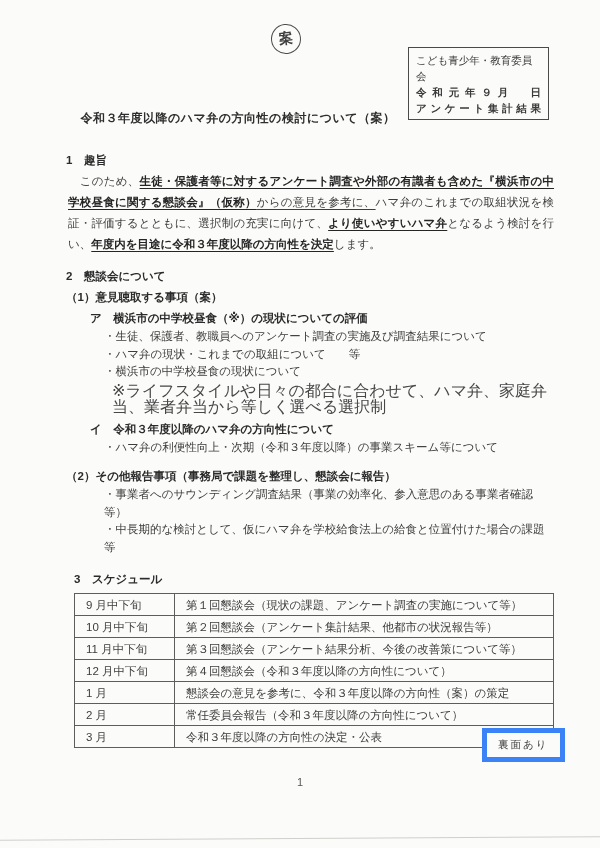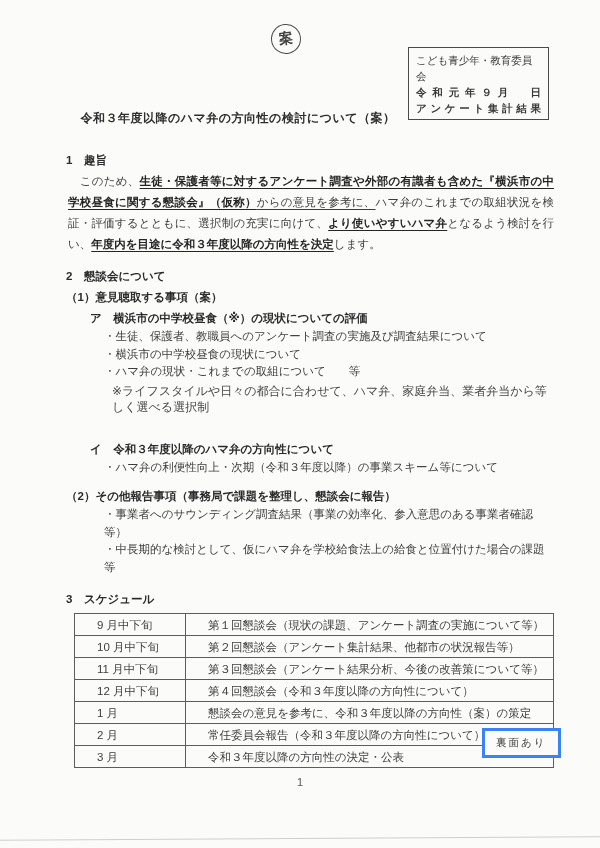--- a/index.html
+++ b/index.html
@@ -49,43 +49,43 @@
   }
   .h-num{font-weight:bold;color:#2b2b2b;line-height:20px;margin:0;}
   .para{margin:1px 0 0 2px;text-align:justify;}
   .bu{font-weight:bold;color:#252525;text-decoration:underline;text-underline-offset:3px;}
   .u{text-decoration:underline;text-underline-offset:3px;}
   .sec2{margin-top:11px;}
   .sub-h{font-weight:bold;color:#2b2b2b;line-height:20px;margin-top:1px;}
   .item-h{font-weight:bold;color:#2b2b2b;line-height:20px;margin:1px 0 0 24px;}
   .bullets{margin:0 0 0 38px;line-height:17.5px;}
   .bullets div{white-space:pre-wrap;}
-  .note{margin:2px 0 0 46px;font-size:12px;line-height:16px;color:#474747;}
-  .gap8{margin-top:24px;}
+  .note{margin:2px 0 0 46px;font-size:16px;line-height:16px;color:#474747;}
+  .gap8{margin-top:4px;}
   .gap10{margin-top:10px;}
-  .sec3{margin-top:13px;}
+  .sec3{margin-top:13px;margin-left:8px;}
   
   table.sched{
     border-collapse:collapse;
     margin:4px 0 0 8px;
     width:480px;
     font-size:11.5px;color:#3d3d3d;
   }
   table.sched td{
     border:1px solid #5d5d5d;
-    padding:2px 6px 2px 22px;
+    padding:2px 6px 2px 11px;
     height:17px;line-height:16px;
     vertical-align:middle;
     white-space:nowrap;
   }
   table.sched td.time{width:82px;}
   
   .back-note{
     position:absolute;left:482px;top:728px;
-    border:3px solid #3b82f6;
+    border:5px solid #3b82f6;
     padding:5px 11px;
     font-size:10.5px;letter-spacing:2px;color:#3f3f3f;
     background:#fbfbf9;
   }
   .page-num{
     position:absolute;left:0;top:776px;width:600px;
     text-align:center;font-size:11px;color:#555;
   }
   .scan-edge{
     position:absolute;left:-8px;top:838px;width:616px;height:0;
@@ -115,22 +115,22 @@
     <div class="h-num">1　趣旨</div>
     <div class="para"><span>　このため、</span><span class="bu">生徒・保護者等に対するアンケート調査や外部の有識者も含めた『横浜市の中学校昼食に関する懇談会』（仮称）</span><span class="u">からの意見を参考に、</span><span>ハマ弁のこれまでの取組状況を検証・評価するとともに、選択制の充実に向けて、</span><span class="bu">より使いやすいハマ弁</span><span>となるよう検討を行い、</span><span class="bu">年度内を目途に令和３年度以降の方向性を決定</span><span>します。</span></div>
 
     <div class="h-num sec2">2　懇談会について</div>
 
     <div class="sub-h">（1）意見聴取する事項（案）</div>
 
     <div class="item-h">ア　横浜市の中学校昼食（※）の現状についての評価</div>
     <div class="bullets">
       <div>・生徒、保護者、教職員へのアンケート調査の実施及び調査結果について</div>
+      <div>・ハマ弁の現状・これまでの取組について　　等</div>
       <div>・横浜市の中学校昼食の現状について</div>
-      <div>・ハマ弁の現状・これまでの取組について　　等</div>
     </div>
     <div class="note">※ライフスタイルや日々の都合に合わせて、ハマ弁、家庭弁当、業者弁当から等しく選べる選択制</div>
 
     <div class="item-h gap8">イ　令和３年度以降のハマ弁の方向性について</div>
     <div class="bullets">
       <div>・ハマ弁の利便性向上・次期（令和３年度以降）の事業スキーム等について</div>
     </div>
 
     <div class="sub-h gap10">（2）その他報告事項（事務局で課題を整理し、懇談会に報告）</div>
     <div class="bullets">

